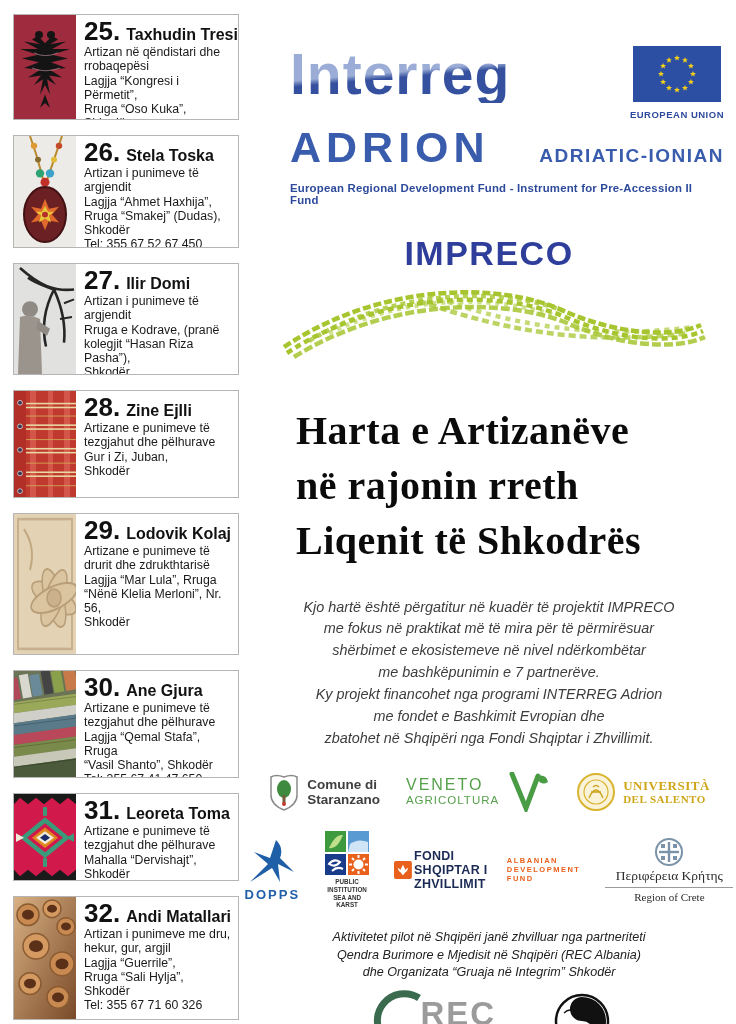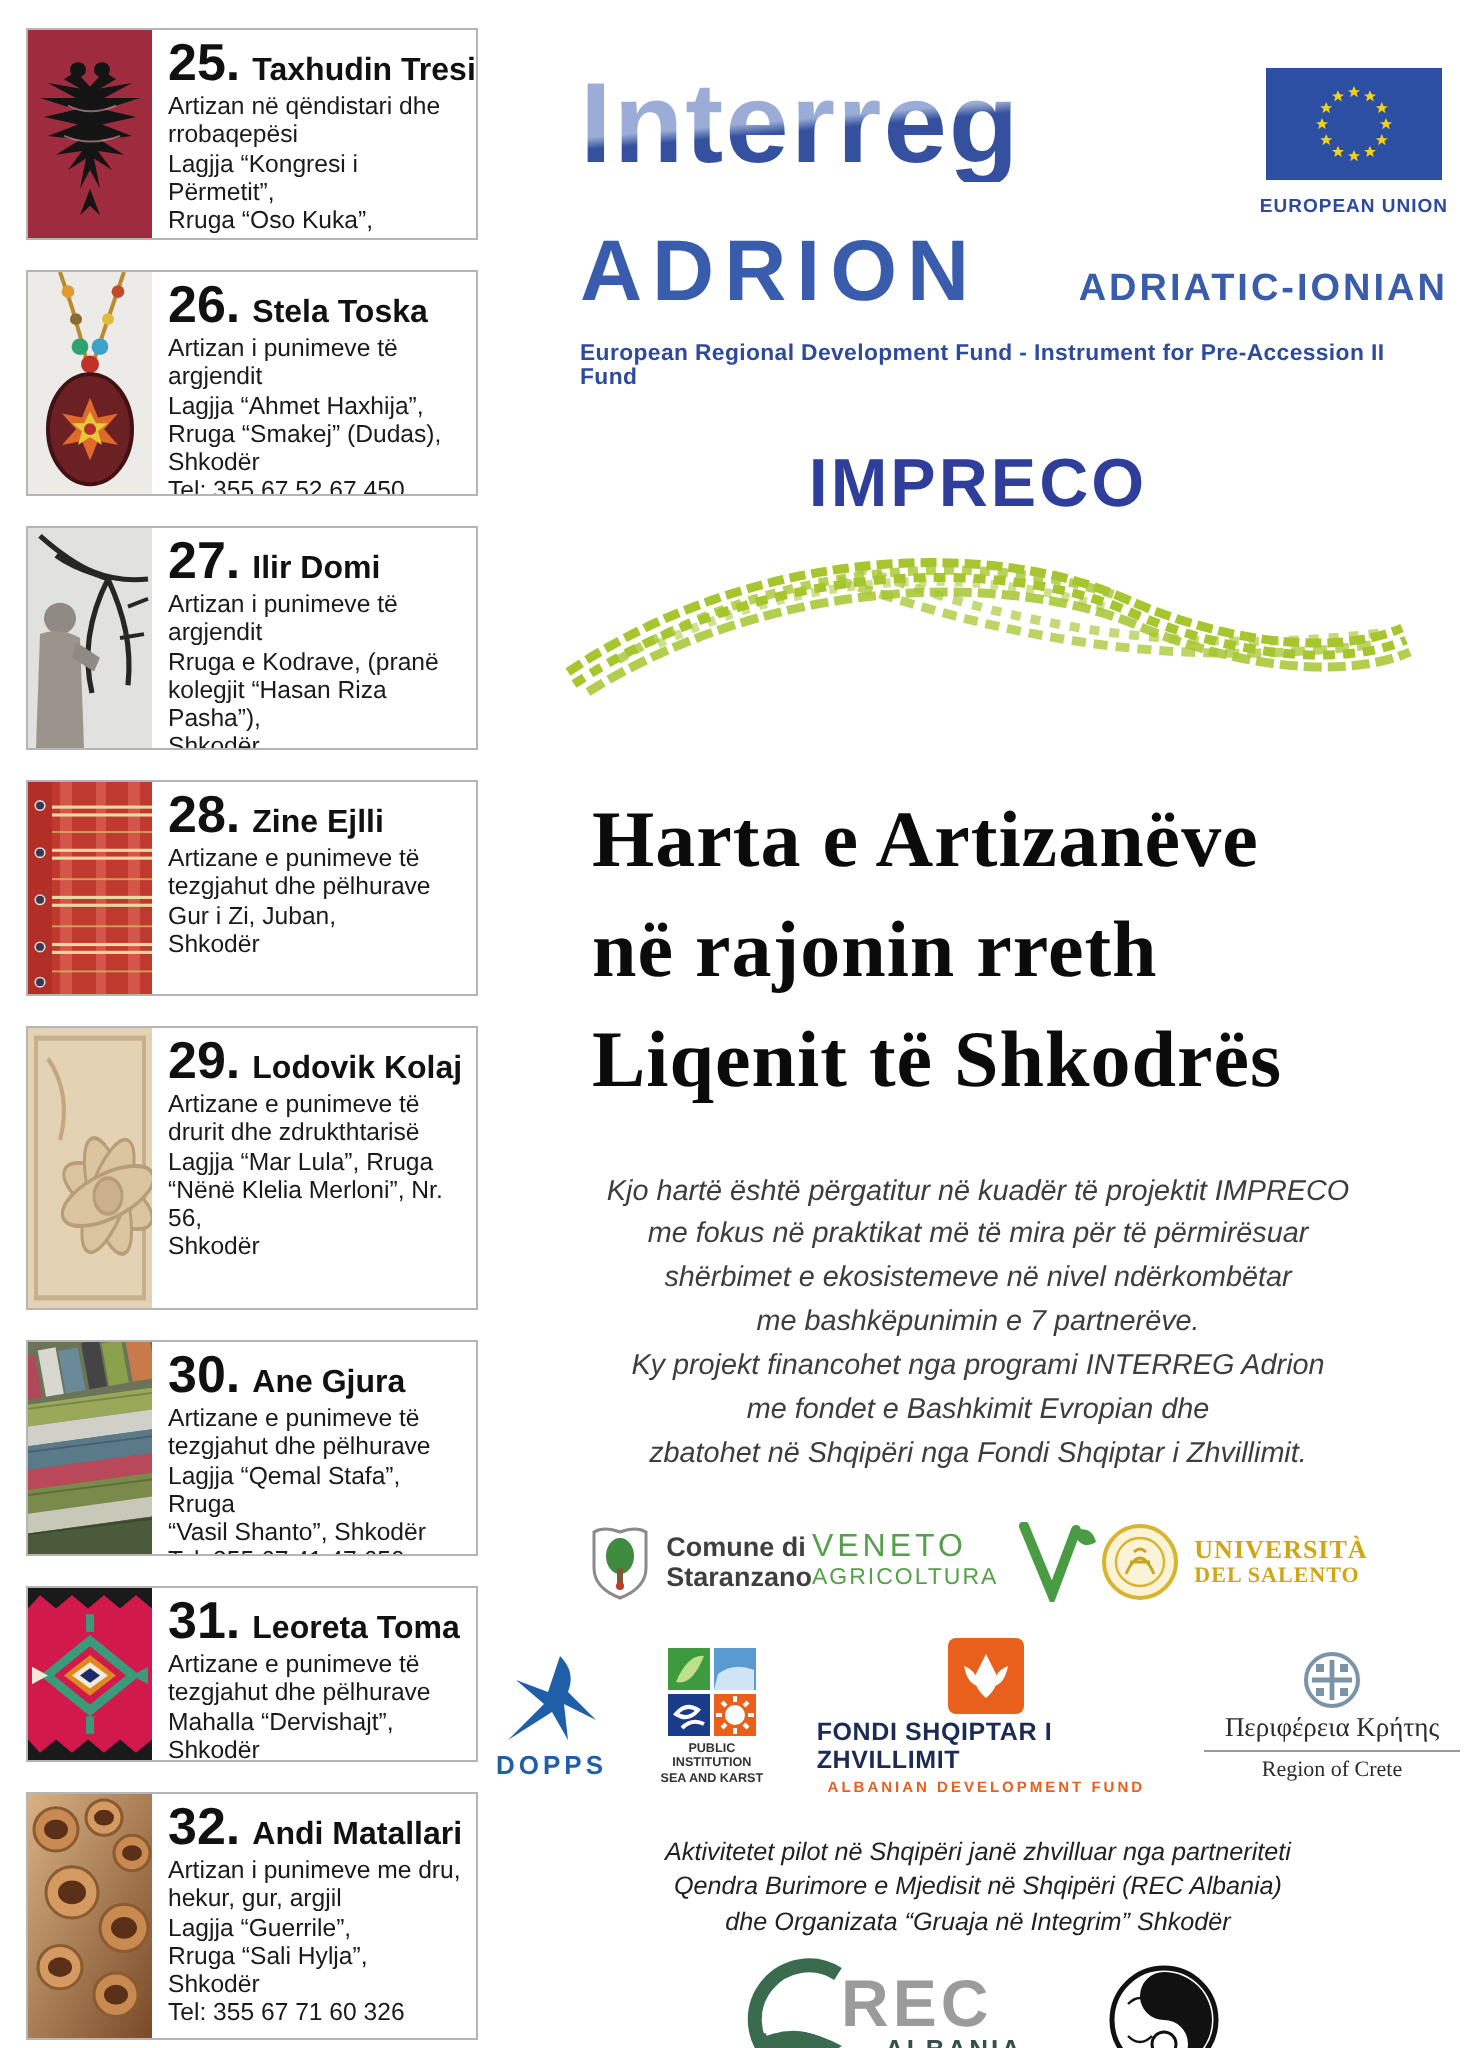--- a/index.html
+++ b/index.html
@@ -16,21 +16,21 @@
   .card:nth-child(7){height:88px}.card:nth-child(8){height:124px}
   .photo{flex:0 0 62px;width:62px;}
   .photo svg{display:block;width:100%;height:100%;}
   .info{padding:3px 4px 3px 8px;min-width:0;}
   .head{display:flex;align-items:baseline;gap:6px;margin-bottom:1px;}
   .num{font-size:26px;font-weight:bold;color:#111;line-height:1;}
   .nm{font-size:16px;font-weight:bold;color:#111;white-space:nowrap;}
   .details{font-size:12.3px;line-height:1.16;color:#1a1a1a;white-space:pre-line;}
   
   .right-col{position:absolute;left:248px;top:0;width:482px;}
-  .ir-block{margin:34px 6px 0 42px;}
+  .ir-block{margin:46px 6px 0 42px;}
   .ir-top{display:flex;align-items:flex-start;}
   .ir-word{
     font-size:57px;font-weight:bold;letter-spacing:1px;line-height:1;
     background:linear-gradient(175deg,#9badd6 0%,#9badd6 46%,#34509e 54%,#34509e 100%);
     -webkit-background-clip:text;background-clip:text;color:transparent;
   }
   .ir-flag{margin-left:auto;text-align:center;}
   .eu-label{font-size:9.5px;font-weight:bold;color:#2e4a9c;letter-spacing:0.5px;margin-top:3px;}
   .ir-row2{display:flex;align-items:baseline;margin-top:6px;}
   .ir-adrion{font-size:43px;font-weight:bold;letter-spacing:5px;color:#3a5cad;line-height:1;}
@@ -40,35 +40,35 @@
   .wave{display:block;margin:2px auto 0;}
   .page-title{
     margin:40px 0 0 48px;font-family:"Liberation Serif", serif;font-weight:700;
     font-size:40px;line-height:1.38;color:#0b0b0b;white-space:pre-line;letter-spacing:0.5px;
   }
   .intro{
     margin:28px auto 0;width:452px;text-align:center;font-style:italic;
     font-size:14.4px;line-height:1.52;color:#3d3d3d;white-space:pre-line;
   }
   
-  .logo-row1{margin-top:22px;display:flex;justify-content:center;align-items:center;}
+  .logo-row1{margin-top:22px;display:flex;justify-content:center;align-items:center;gap:26px;}
   .logo-row2{margin-top:18px;display:flex;justify-content:center;align-items:center;gap:24px;}
   .logo-item{display:flex;align-items:center;gap:7px;}
   .stz-text{font-size:13.5px;font-weight:bold;color:#3f3f3f;line-height:1.12;}
   .ven-text{color:#56a04c;line-height:1.05;text-align:left;}
   .ven-l1{font-size:16px;letter-spacing:2px;}
   .ven-l2{font-size:11.5px;letter-spacing:1px;}
   .sal-text{font-family:"Liberation Serif", serif;color:#cfa617;line-height:1.1;}
   .sal-l1{font-size:13px;font-weight:bold;letter-spacing:0.5px;}
   .sal-l2{font-size:11px;font-weight:bold;letter-spacing:0.5px;}
   .dopps{display:flex;flex-direction:column;align-items:center;gap:1px;}
   .dopps-label{font-size:13px;font-weight:bold;color:#1f5fa8;letter-spacing:2px;}
   .sk{display:flex;flex-direction:column;align-items:center;gap:2px;}
   .sk-cap{font-size:6.3px;font-weight:bold;color:#333;text-align:center;line-height:1.25;white-space:pre-line;}
-  .fondi{display:flex;flex-direction:column;align-items:center;gap:2px;}
+  .fondi{display:flex;flex-direction:row;align-items:center;gap:2px;}
   .fondi-l1{font-size:12.5px;font-weight:bold;color:#1c2b55;letter-spacing:0.3px;}
   .fondi-l2{font-size:7.5px;font-weight:bold;color:#e8601c;letter-spacing:1.5px;}
   .crete{display:flex;flex-direction:column;align-items:center;gap:1px;}
   .crete-l1{font-family:"Liberation Serif", serif;font-size:13.5px;color:#2b2b2b;}
   .crete-hr{width:128px;height:1px;background:#9a9a9a;margin:2px 0;}
   .crete-l2{font-family:"Liberation Serif", serif;font-size:11px;color:#2b2b2b;}
   .footer-text{
     margin:20px auto 0;width:420px;text-align:center;font-style:italic;
     font-size:12.6px;line-height:1.4;color:#222;white-space:pre-line;
   }

